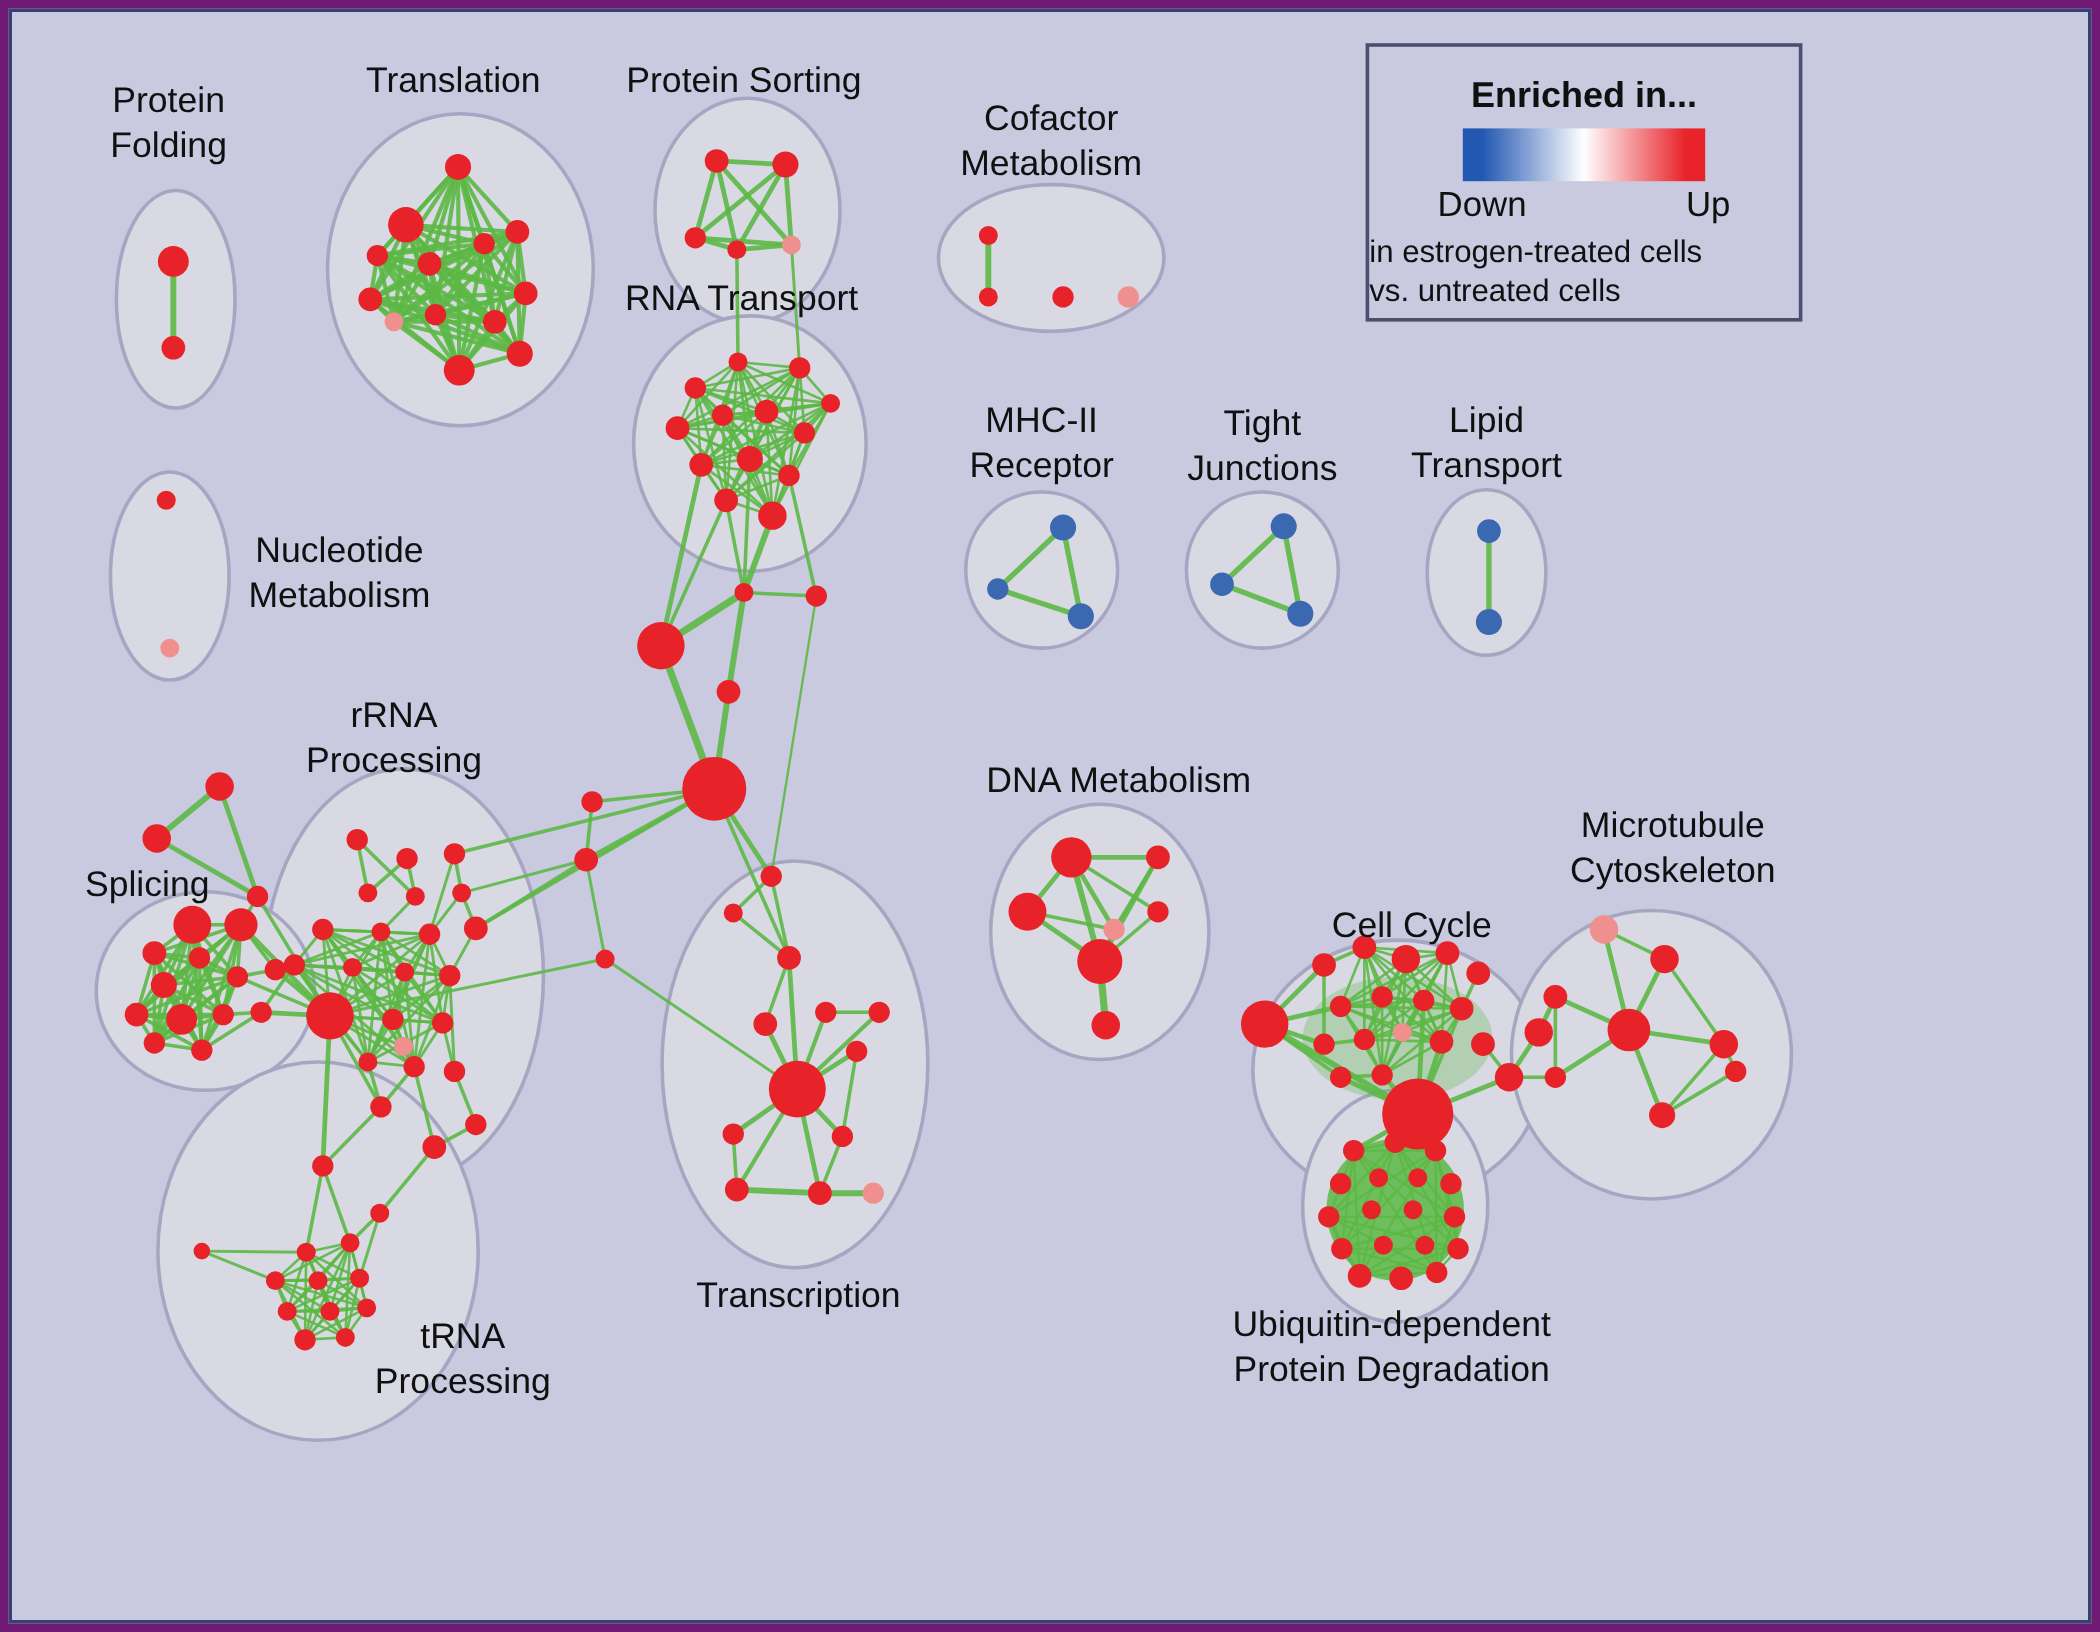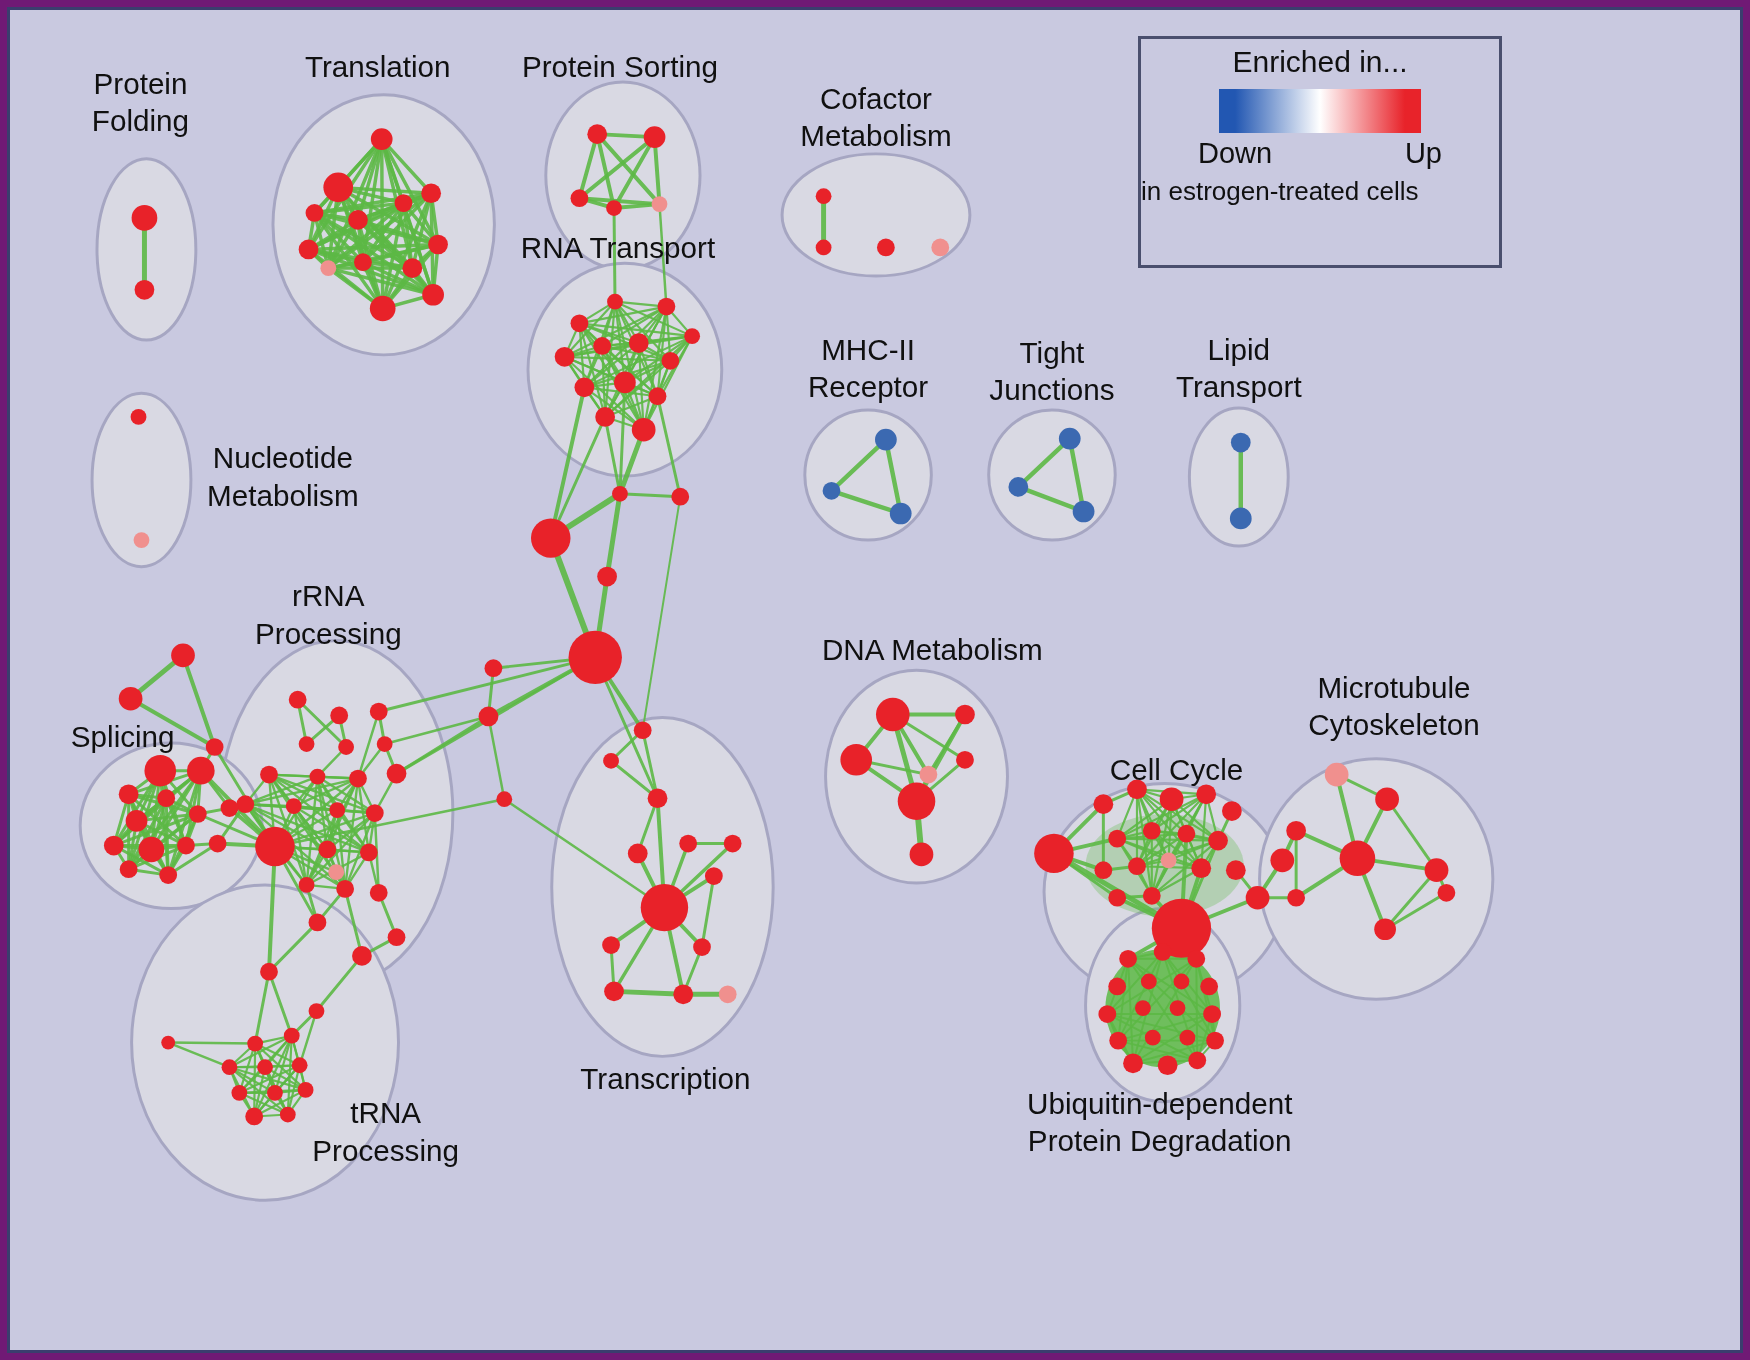--- a/index.html
+++ b/index.html
@@ -30,21 +30,22 @@
     width: 364px; height: 232px;
     box-sizing: border-box;
     border: 3px solid #4a4f6e;
     background: #c9c9e0;
     color: #101010;
     z-index: 5;
   }
   .legend-title {
     text-align: center;
     font-size: 30px;
-    margin-top: 6px;
+    margin-top: 24px;
+    font-weight: bold;
   }
   .legend-bar {
     width: 202px; height: 44px;
     margin: 10px auto 0 auto;
   }
   .legend-downup {
     width: 244px;
     margin: 4px auto 0 auto;
     display: flex;
     justify-content: space-between;
@@ -865,17 +866,18 @@
 
     <div class="legend">
       <div class="legend-title">Enriched in...</div>
       <div class="legend-bar" style="background: linear-gradient(90deg, rgb(34, 87, 178) 0%, rgb(34, 87, 178) 8%, rgb(255, 255, 255) 50%, rgb(232, 35, 42) 92%, rgb(232, 35, 42) 100%);"></div>
       <div class="legend-downup">
         <span>Down</span>
         <span>Up</span>
       </div>
       <div class="legend-caption">
         <div>in estrogen-treated cells</div>
+        <div>vs. untreated cells</div>
       </div>
     </div>
 
   </div>
 </div>
 
 </body></html>

